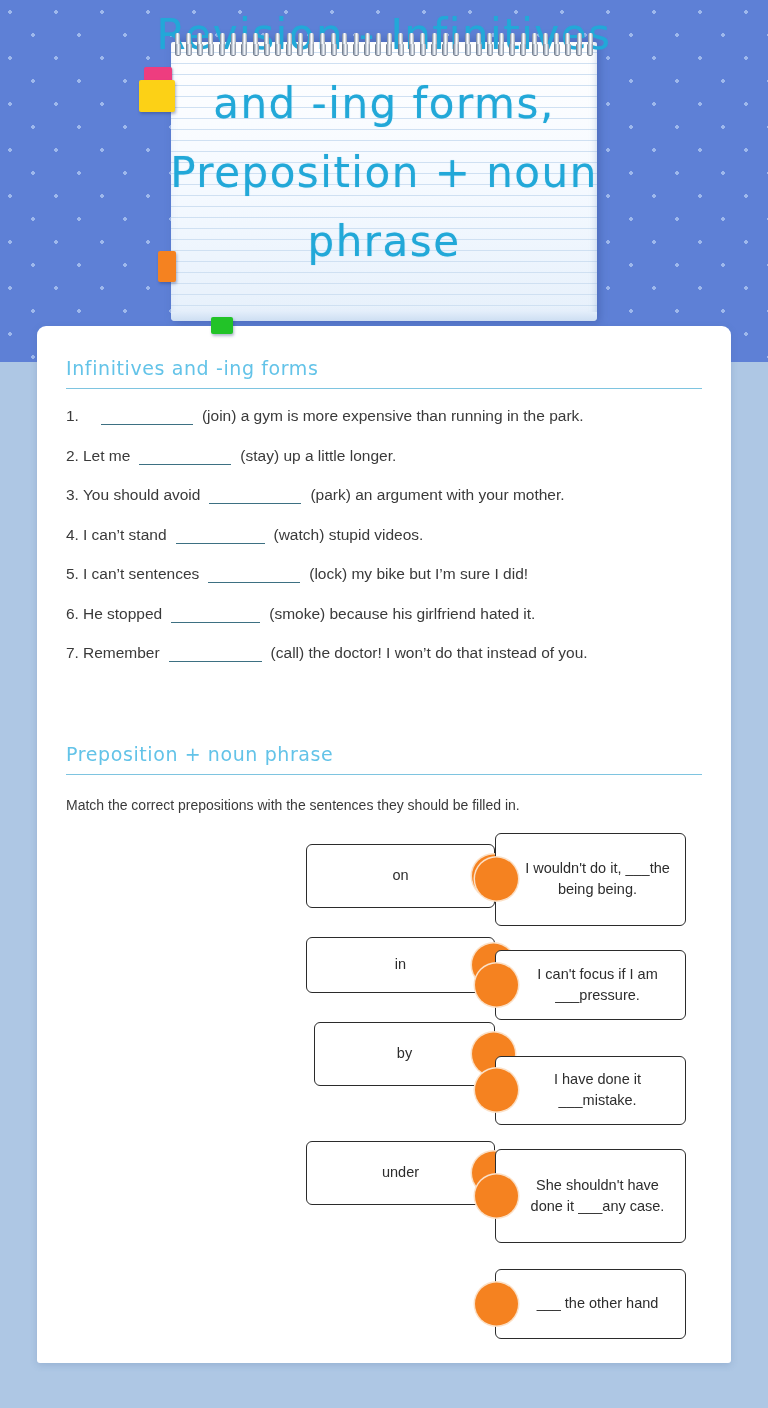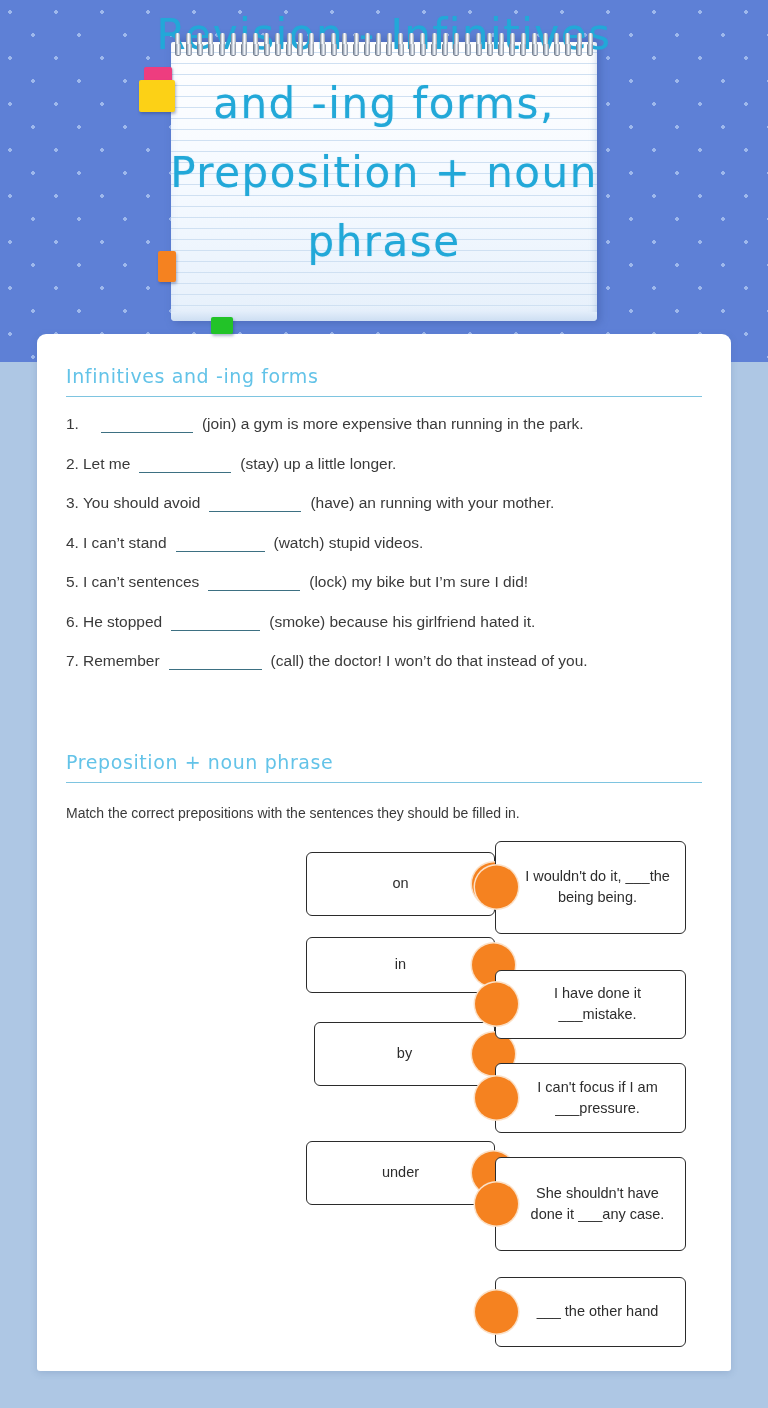--- a/index.html
+++ b/index.html
@@ -133,21 +133,21 @@
     letter-spacing: 1.5px;
     color: #22a8d8;
     text-shadow: 0 0 1px rgba(34,168,216,0.5);
     white-space: nowrap;
   }
 
   
   .sheet {
     position: absolute;
     left: 37px;
-    top: 334px;
+    top: 326px;
     width: 694px;
     height: 1037px;
     background: #ffffff;
     border-radius: 9px 9px 3px 3px;
     box-shadow: 0 2px 7px rgba(70,100,150,0.22);
     z-index: 3;
     overflow: hidden;
   }
 
   .section { padding: 0 29px; }
@@ -235,21 +235,21 @@
     top: 50%;
     transform: translateY(-50%);
   }
   .col-left  .dot { right: -21px; }
   .col-right .dot { left: -21px; }
   .col-right .m-card { padding-left: 26px; }
 
   
   .lc1 { height: 64px; margin-top: 11px; }
   .lc2 { height: 64px; margin-top: 55px; }
-  .lc3 { height: 56px; margin-top: 21px; }
+  .lc3 { height: 56px; margin-top: 29px; }
   .lc4 { height: 64px; margin-top: 29px; margin-left: 8px; }
   .lc5 { height: 64px; margin-top: 55px; }
 
   
   .rc1 { height: 93px; margin-top: 0px; }
   .rc2 { height: 69px; margin-top: 36px; }
   .rc3 { height: 70px; margin-top: 24px; }
   .rc4 { height: 94px; margin-top: 24px; }
   .rc5 { height: 70px; margin-top: 26px; }
 </style>
@@ -336,21 +336,21 @@
         <span class="q-num">2.</span>
         <span>Let me</span>
         <span class="q-blank q-blank-2"></span>
         <span>(stay) up a little longer.</span>
       </div>
 
       <div class="q-row">
         <span class="q-num">3.</span>
         <span>You should avoid</span>
         <span class="q-blank q-blank-3"></span>
-        <span>(have) an running with your mother.</span>
+        <span>(park) an argument with your mother.</span>
       </div>
 
       <div class="q-row">
         <span class="q-num">4.</span>
         <span>I can’t stand</span>
         <span class="q-blank q-blank-4"></span>
         <span>(watch) stupid videos.</span>
       </div>
 
       <div class="q-row">
@@ -410,28 +410,28 @@
 
     </div>
 
     <div class="match-col col-right">
 
       <div class="m-card rc1">
         <span class="dot"></span>
         <span>I wouldn't do it, ___the being being.</span>
       </div>
 
+      <div class="m-card rc3">
+        <span class="dot"></span>
+        <span>I can't focus if I am ___pressure.</span>
+      </div>
+
       <div class="m-card rc2">
         <span class="dot"></span>
         <span>I have done it ___mistake.</span>
-      </div>
-
-      <div class="m-card rc3">
-        <span class="dot"></span>
-        <span>I can't focus if I am ___pressure.</span>
       </div>
 
       <div class="m-card rc4">
         <span class="dot"></span>
         <span>She shouldn't have done it ___any case.</span>
       </div>
 
       <div class="m-card rc5">
         <span class="dot"></span>
         <span>___ the other hand</span>

